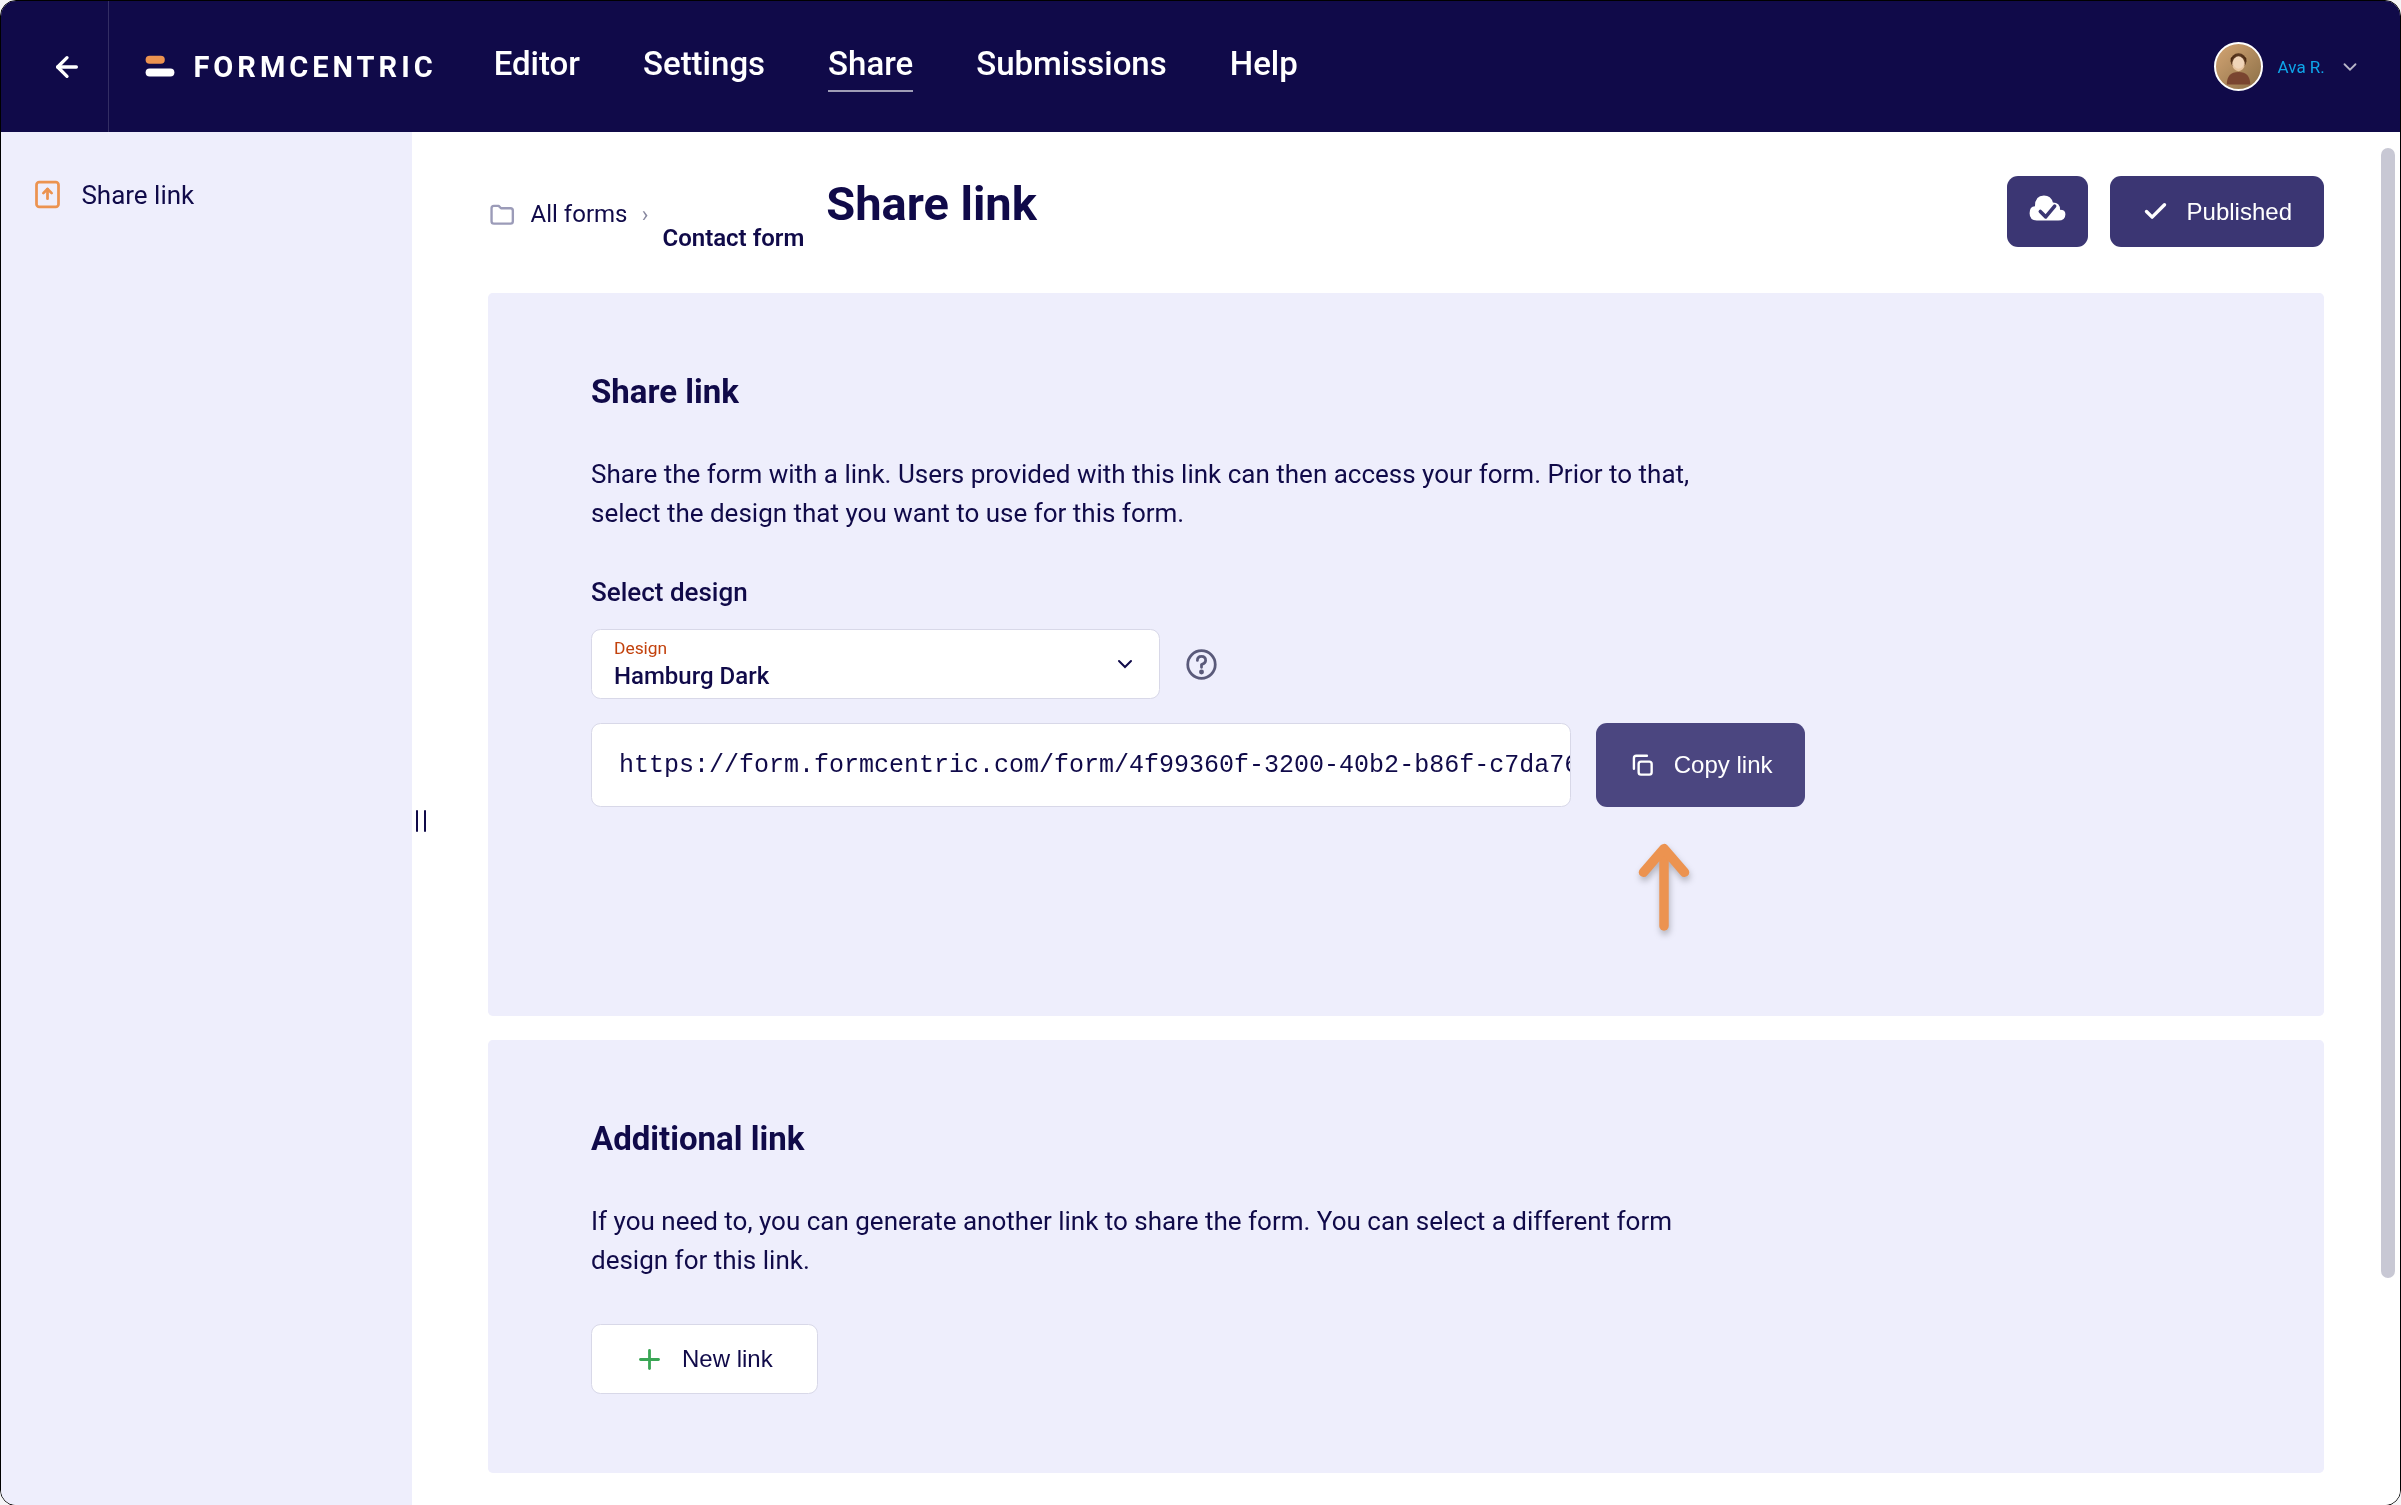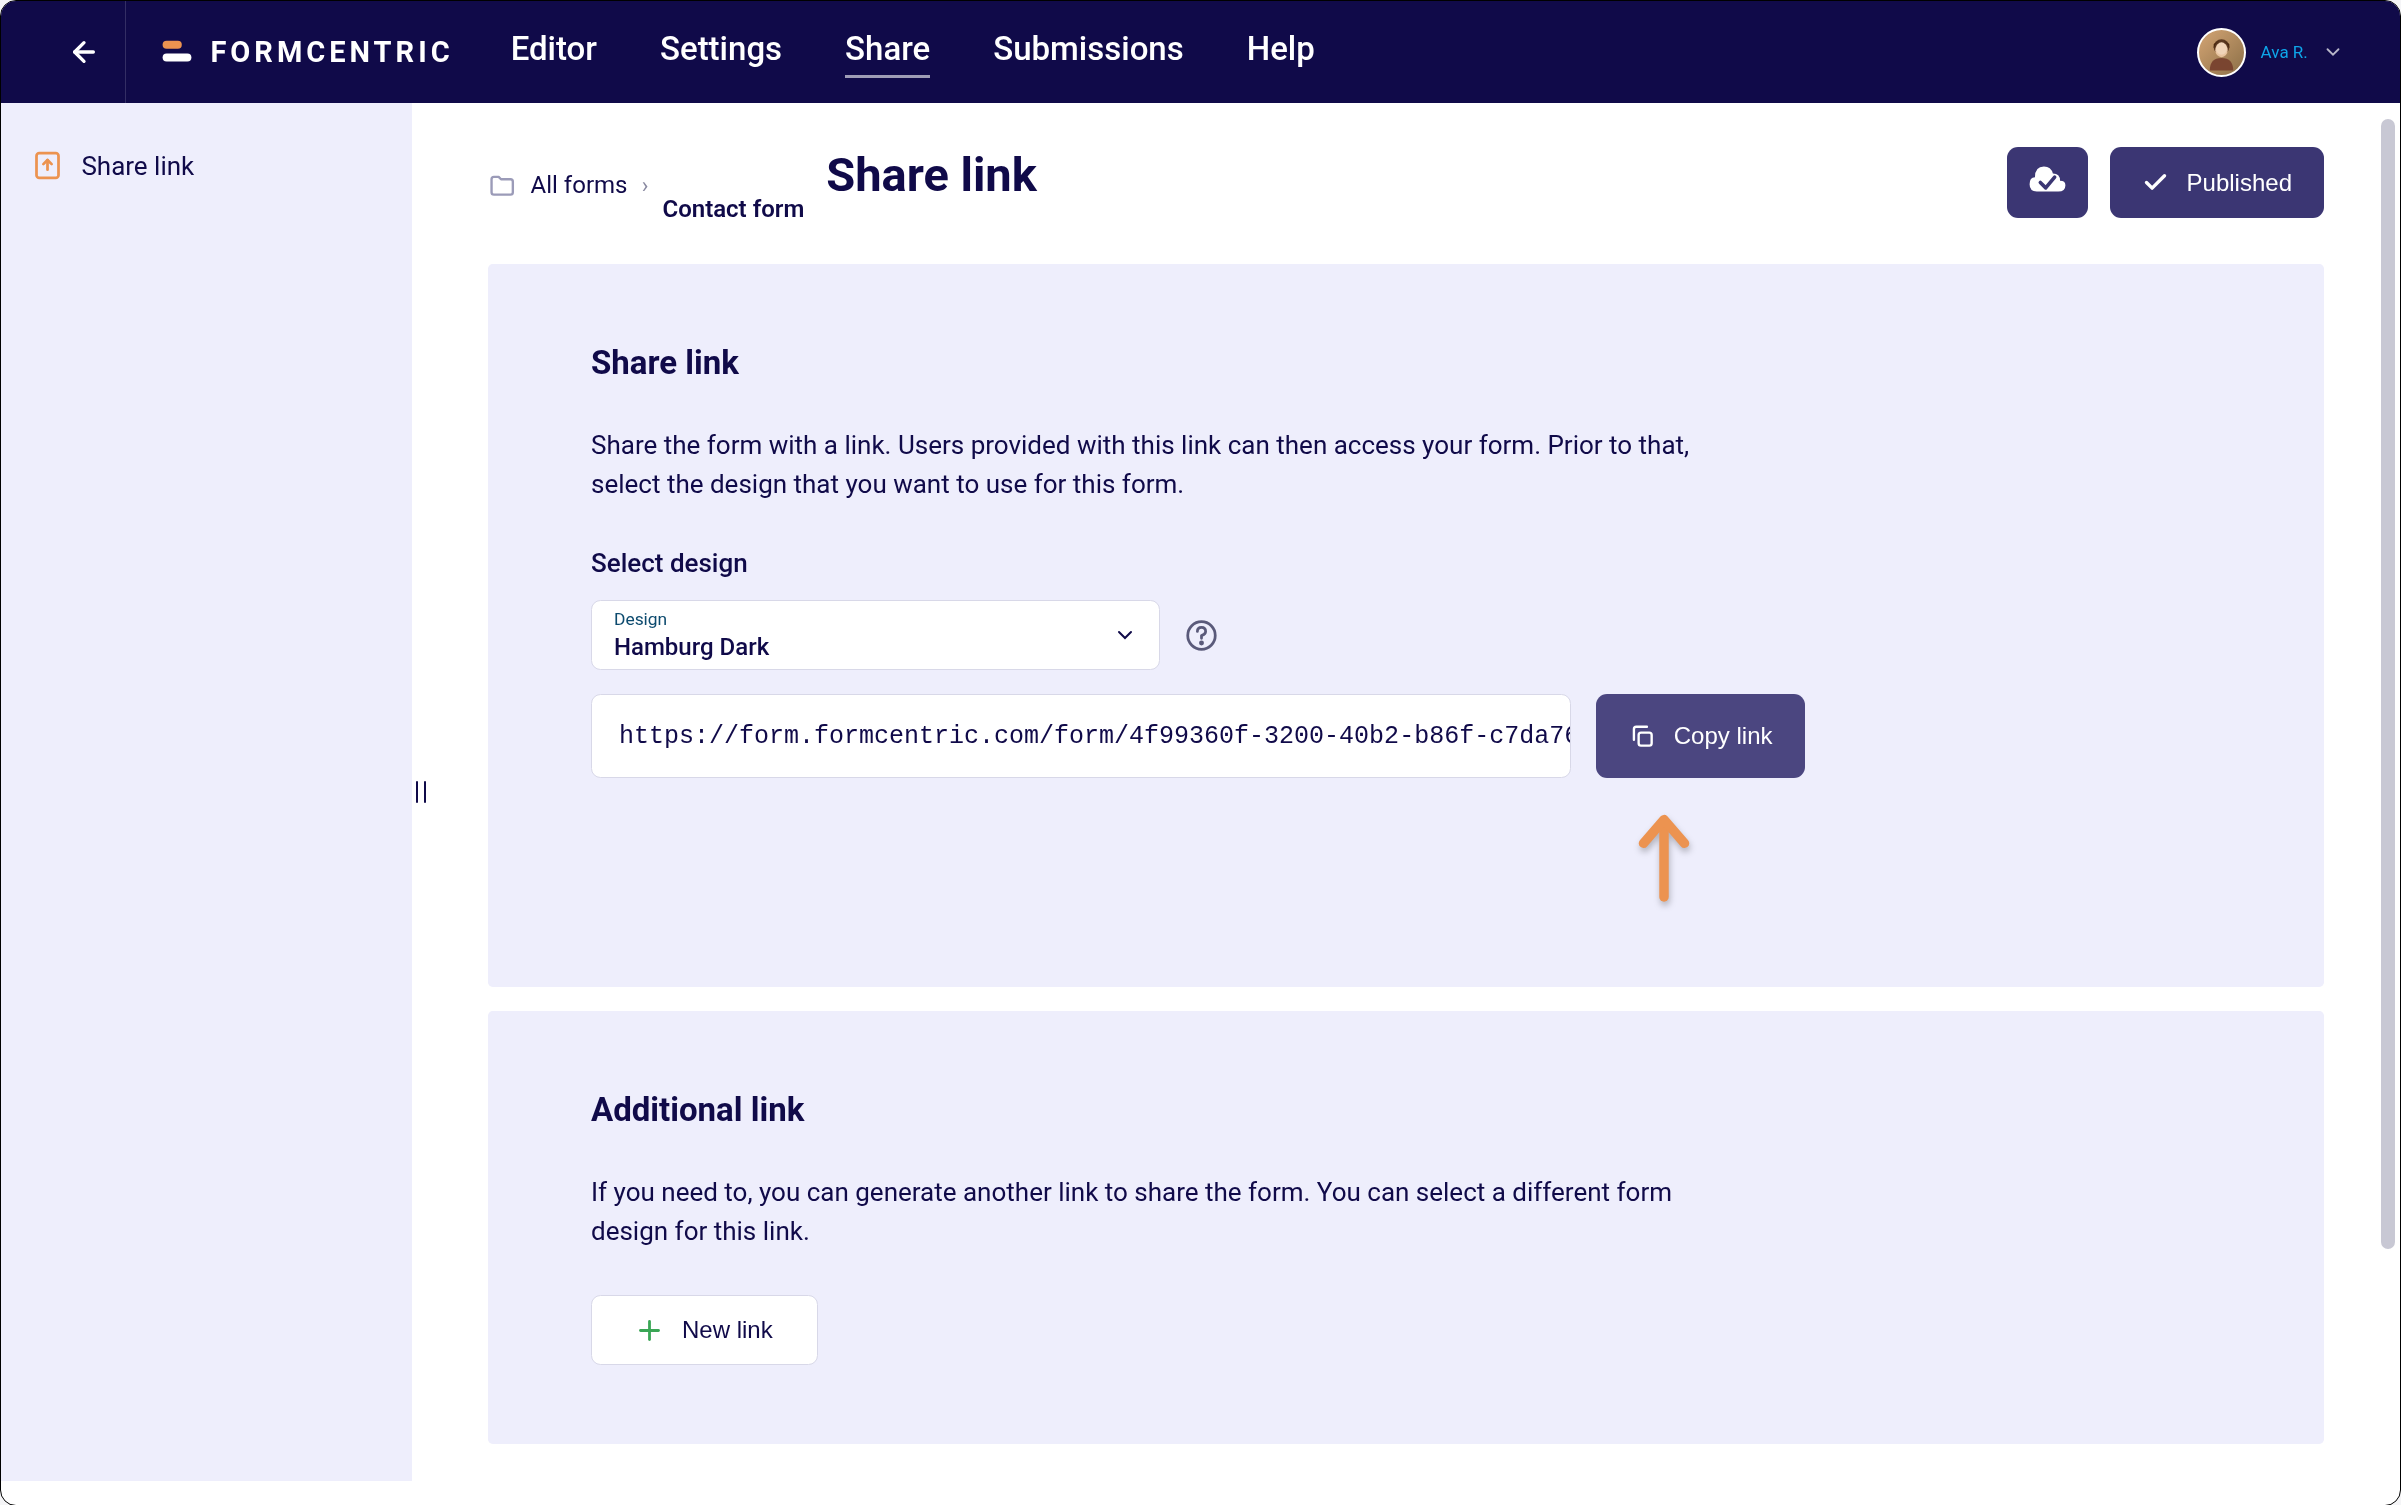--- a/index.html
+++ b/index.html
@@ -21,24 +21,24 @@
       height: 1506px;
       border-radius: 16px;
       overflow: hidden;
       background: #fff;
       position: relative;
       border: 1.6px solid #000;
     }
     
     .top-nav {
       background: #100a49;
-      height: 102px;
-      display: flex;
-      align-items: center;
-      padding: 0 56px;
+      height: 131px;
+      display: flex;
+      align-items: center;
+      padding: 0 39px;
       position: relative;
     }
     
     .back-wrap {
       display: flex;
       align-items: center;
       justify-content: center;
       padding: 0 25px 0 11px;
       height: 100%;
       border-right: 0.8px solid rgba(255,255,255,0.15);
@@ -335,21 +335,21 @@
       height: 70px;
       padding: 9.5px 22px;
       display: flex;
       flex-direction: column;
       justify-content: center;
       position: relative;
       cursor: pointer;
     }
     
     .select-tiny-label {
-      color: #0c4a6e;
+      color: #c2410c;
       font-size: 17.4px;
       margin-bottom: 3.2px;
     }
     
     .select-value {
       color: #100a49;
       font-size: 24px;
       font-weight: 500;
     }
     

